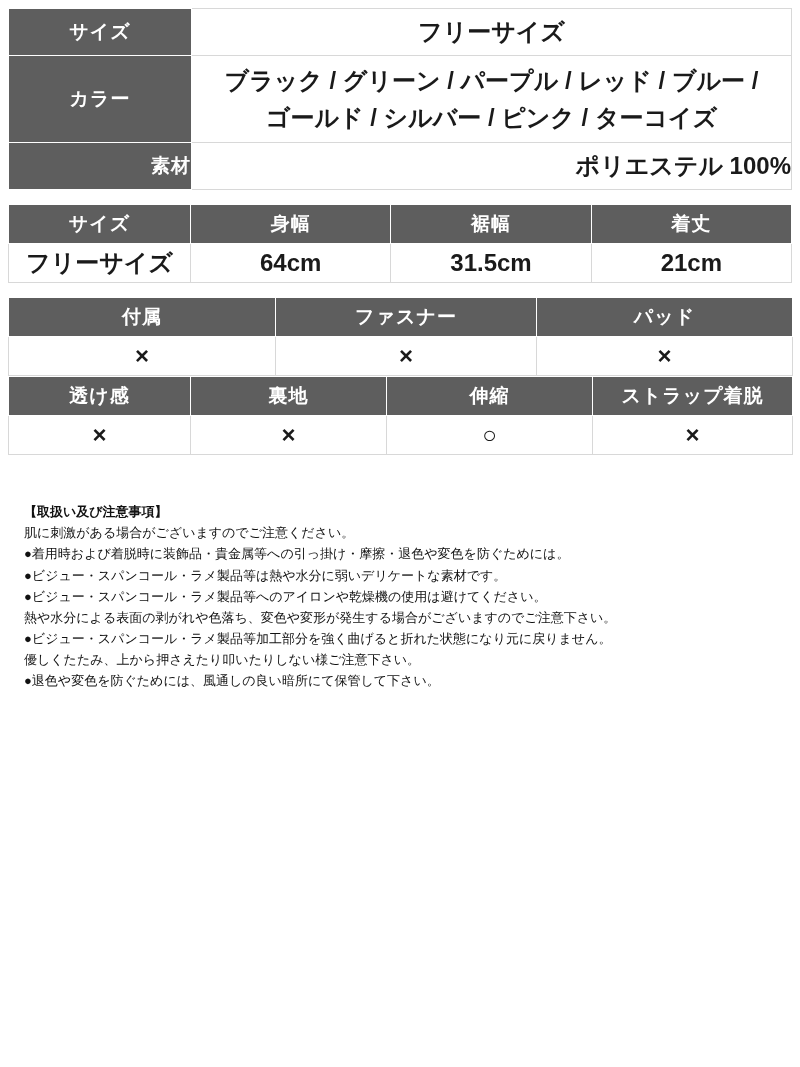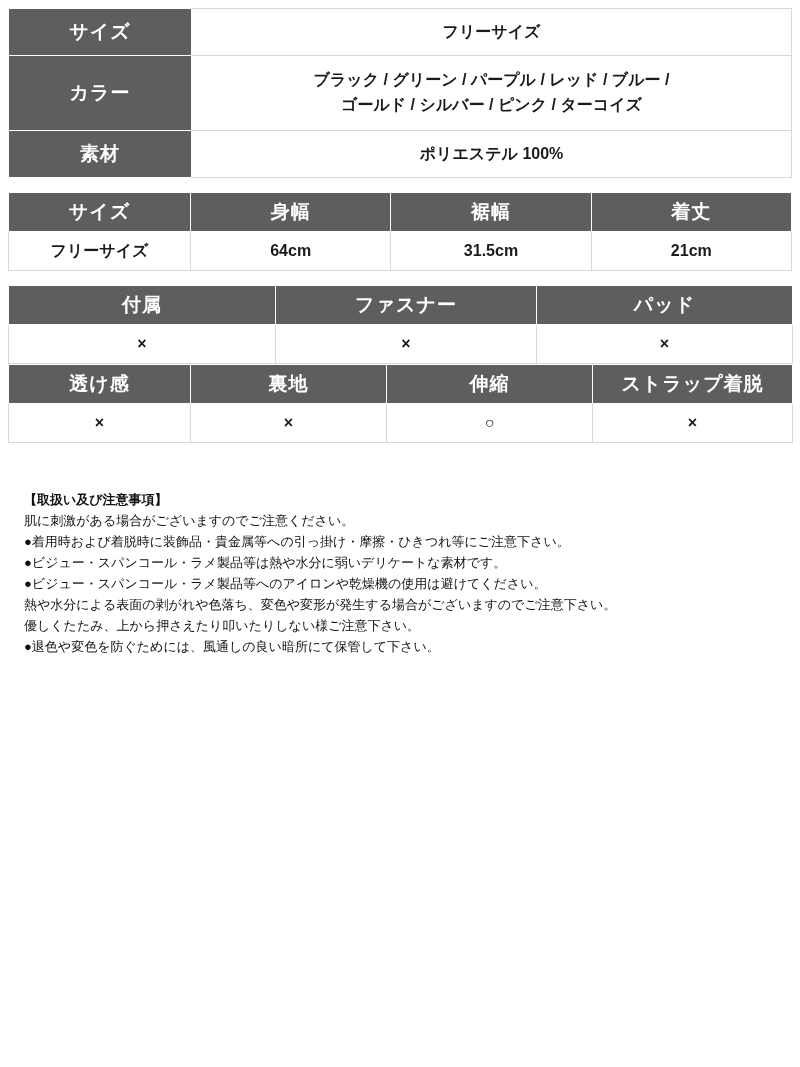--- a/index.html
+++ b/index.html
@@ -39,34 +39,34 @@
     background: #5e5e5e;
     color: #ffffff;
     font-size: 19px;
     font-weight: bold;
     height: 38px;
     letter-spacing: 1px;
   }
   .val {
     background: #ffffff;
     color: #1a1a1a;
-    font-size: 16px;
+    font-size: 24px;
     border: 1px solid #d8d8d8 !important;
     height: 38px;
   }
   .val.multi {
     line-height: 1.55;
     padding: 6px 11px;
   }
 
   
   .t1 td.hdr { width: 182px; }
   .t1 tr.r1 .hdr, .t1 tr.r1 .val { height: 46px; }
   .t1 tr.r2 .hdr, .t1 tr.r2 .val { height: 62px; }
-  .t1 tr.r3 .hdr, .t1 tr.r3 .val { height: 46px; }
+  .t1 tr.r3 .hdr, .t1 tr.r3 .val { height: 46px; text-align: right; }
 
   
   .t2 col.c1 { width: 182px; }
   .t2 .hdr, .t2 .val { height: 38px; }
 
   
   .t3 .hdr, .t3 .val { height: 38px; }
 
   .notes {
     margin-top: 46px;
@@ -163,22 +163,23 @@
         <td class="val">○</td>
         <td class="val">×</td>
       </tr>
     </tbody>
   </table>
 
   <div class="notes">
     <div class="line title">【取扱い及び注意事項】</div>
     <div id="notes-lines">
         <div class="line">肌に刺激がある場合がございますのでご注意ください。</div>
-        <div class="line">●着用時および着脱時に装飾品・貴金属等への引っ掛け・摩擦・ひきつれ等にご注意下さい。</div>
+        <div class="line">●着用時および着脱時に装飾品・貴金属等への引っ掛け・摩擦・退色や変色を防ぐためには。</div>
         <div class="line">●ビジュー・スパンコール・ラメ製品等は熱や水分に弱いデリケートな素材です。</div>
         <div class="line">●ビジュー・スパンコール・ラメ製品等へのアイロンや乾燥機の使用は避けてください。</div>
         <div class="line">熱や水分による表面の剥がれや色落ち、変色や変形が発生する場合がございますのでご注意下さい。</div>
+        <div class="line">●ビジュー・スパンコール・ラメ製品等加工部分を強く曲げると折れた状態になり元に戻りません。</div>
         <div class="line">優しくたたみ、上から押さえたり叩いたりしない様ご注意下さい。</div>
         <div class="line">●退色や変色を防ぐためには、風通しの良い暗所にて保管して下さい。</div>
       </div>
   </div>
 
 </div>
 
 </body></html>

